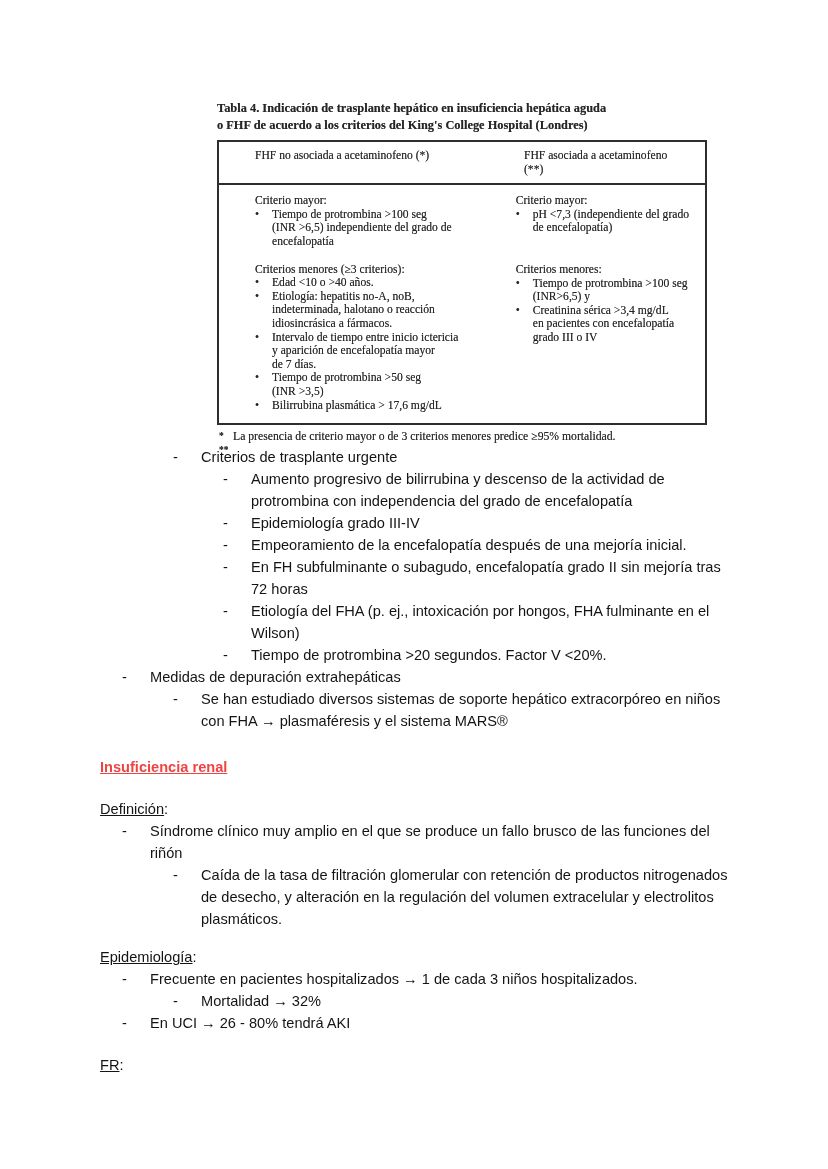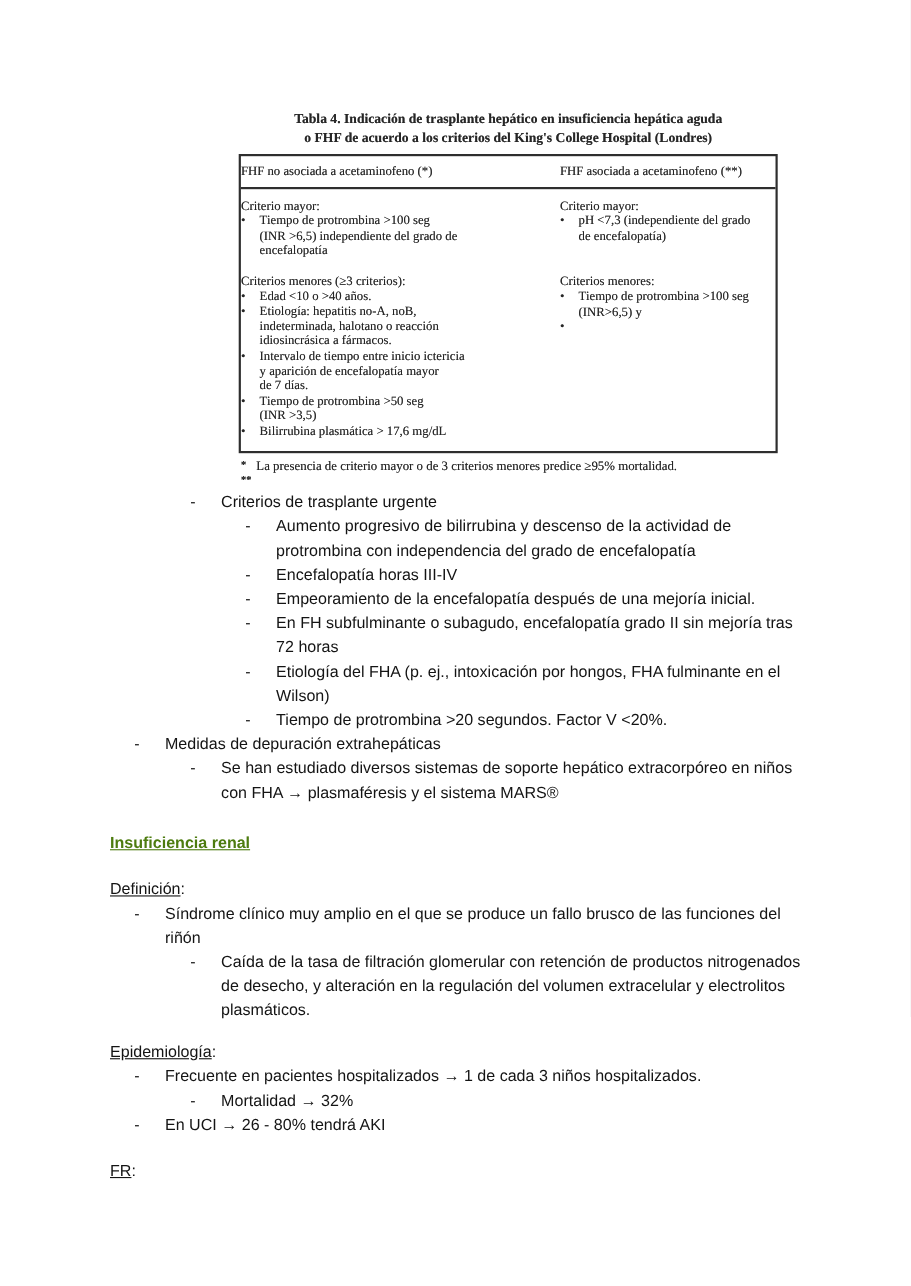--- a/index.html
+++ b/index.html
@@ -14,27 +14,27 @@
 
   
   .figure {
     position: absolute; left: 217px; top: 100px; width: 490px;
     color: #262626;
     font-family: "Liberation Serif", serif;
     text-shadow: 0 0 0.55px rgba(40,40,40,0.6);
   }
   .fig-title {
     font-weight: bold; font-size: 12.4px; line-height: 16.5px;
-    text-align: center; white-space: pre; margin-bottom: 7px;
+    text-align: left; white-space: pre; margin-bottom: 7px;
   }
   .fig-box { border: 2px solid #2e2e2e; }
   .fig-header { display: flex; padding: 7px 0 7px; border-bottom: 2.4px solid #2e2e2e; }
   .fig-bodyrow { display: flex; padding: 9px 0 11px; }
   .cell { box-sizing: border-box; font-size: 11.6px; line-height: 13.6px; }
-  .cl { width: 257px; padding-right: 4px; }
+  .cl { width: 257px; padding-right: 4px; margin-left: 36px; }
   .cr { width: 229px; padding-left: 33px; padding-right: 16px; }
   .fig-label { white-space: pre; }
   .bi { display: flex; }
   .bu { flex: 0 0 17px; }
   .bt { white-space: pre; }
   .mb-l { margin-bottom: 14px; }
   .mb-r { margin-bottom: 28px; }
   .fig-fns { margin-top: 5px; font-size: 11.7px; line-height: 14.3px; }
   .fn { display: flex; }
   .fnm { flex: 0 0 14px; margin-left: 2px; font-size: 9.5px; font-weight: bold; position: relative; top: -1px; }
@@ -45,21 +45,21 @@
     position: absolute; left: 100px; top: 446px; width: 632px;
     font-size: 14.6px; line-height: 22px; color: #141414;
   }
   .li { display: flex; }
   .dash { flex: 0 0 28px; }
   .l1 { margin-left: 22px; }
   .l2 { margin-left: 73px; }
   .l3 { margin-left: 123px; }
   .txt { flex: 1; }
   .gA { height: 24px; } .gB { height: 20px; } .gC { height: 16px; } .gD { height: 20px; }
-  .red-heading { font-weight: bold; color: #4d7c0f; }
+  .red-heading { font-weight: bold; color: #ef4444; }
   .red-heading .u { text-decoration: underline; }
   .sec-heading .u { text-decoration: underline; }
 </style>
 </head>
 <body>
 
 <div class="page">
 
   <section class="figure">
     <div class="fig-title">Tabla 4. Indicación de trasplante hepático en insuficiencia hepática aguda
@@ -123,20 +123,23 @@
           </div>
           <div>
             <div class="fig-label">Criterios menores:</div>
             <div class="bi">
               <span class="bu">•</span>
               <span class="bt">Tiempo de protrombina &gt;100 seg
 (INR&gt;6,5) y</span>
             </div>
             <div class="bi">
               <span class="bu">•</span>
+              <span class="bt">Creatinina sérica &gt;3,4 mg/dL
+en pacientes con encefalopatía
+grado III o IV</span>
             </div>
           </div>
         </div>
       </div>
     </div>
 
     <div class="fig-fns">
       <div class="fn">
         <span class="fnm">*</span>
         <span class="fnt">La presencia de criterio mayor o de 3 criterios menores predice ≥95% mortalidad.</span>
@@ -152,21 +155,21 @@
     <div class="li l2">
       <span class="dash">-</span>
       <div class="txt">Criterios de trasplante urgente</div>
     </div>
     <div class="li l3">
       <span class="dash">-</span>
       <div class="txt">Aumento progresivo de bilirrubina y descenso de la actividad de protrombina con independencia del grado de encefalopatía</div>
     </div>
     <div class="li l3">
       <span class="dash">-</span>
-      <div class="txt">Encefalopatía horas III-IV</div>
+      <div class="txt">Epidemiología grado III-IV</div>
     </div>
     <div class="li l3">
       <span class="dash">-</span>
       <div class="txt">Empeoramiento de la encefalopatía después de una mejoría inicial.</div>
     </div>
     <div class="li l3">
       <span class="dash">-</span>
       <div class="txt">En FH subfulminante o subagudo, encefalopatía grado II sin mejoría tras 72 horas</div>
     </div>
     <div class="li l3">

